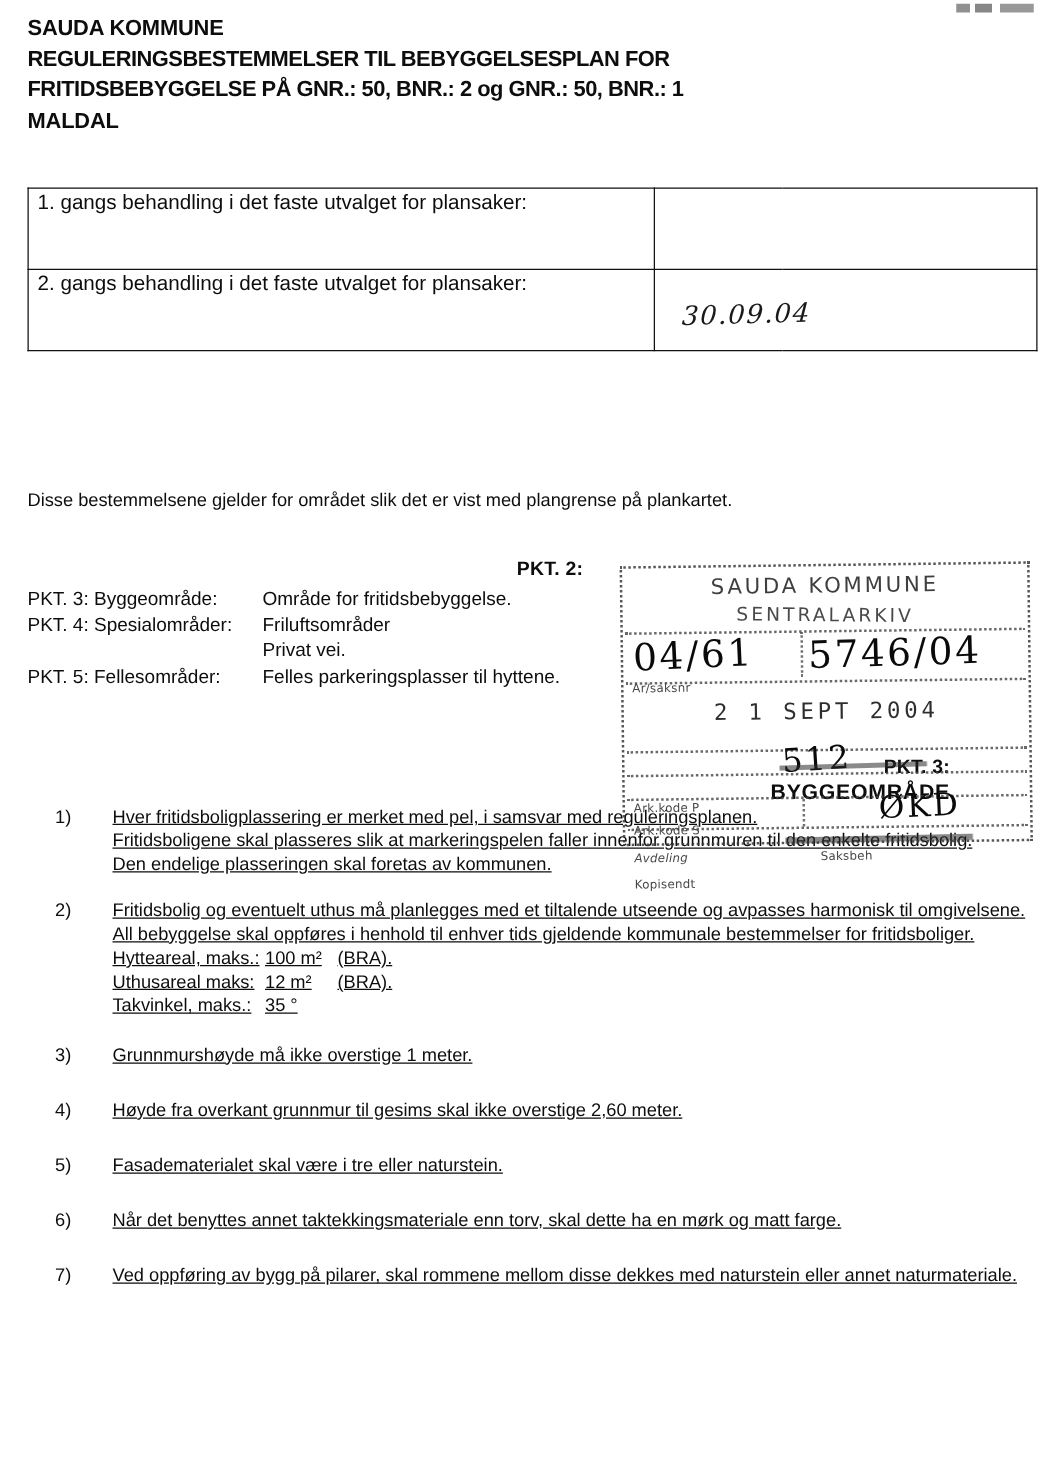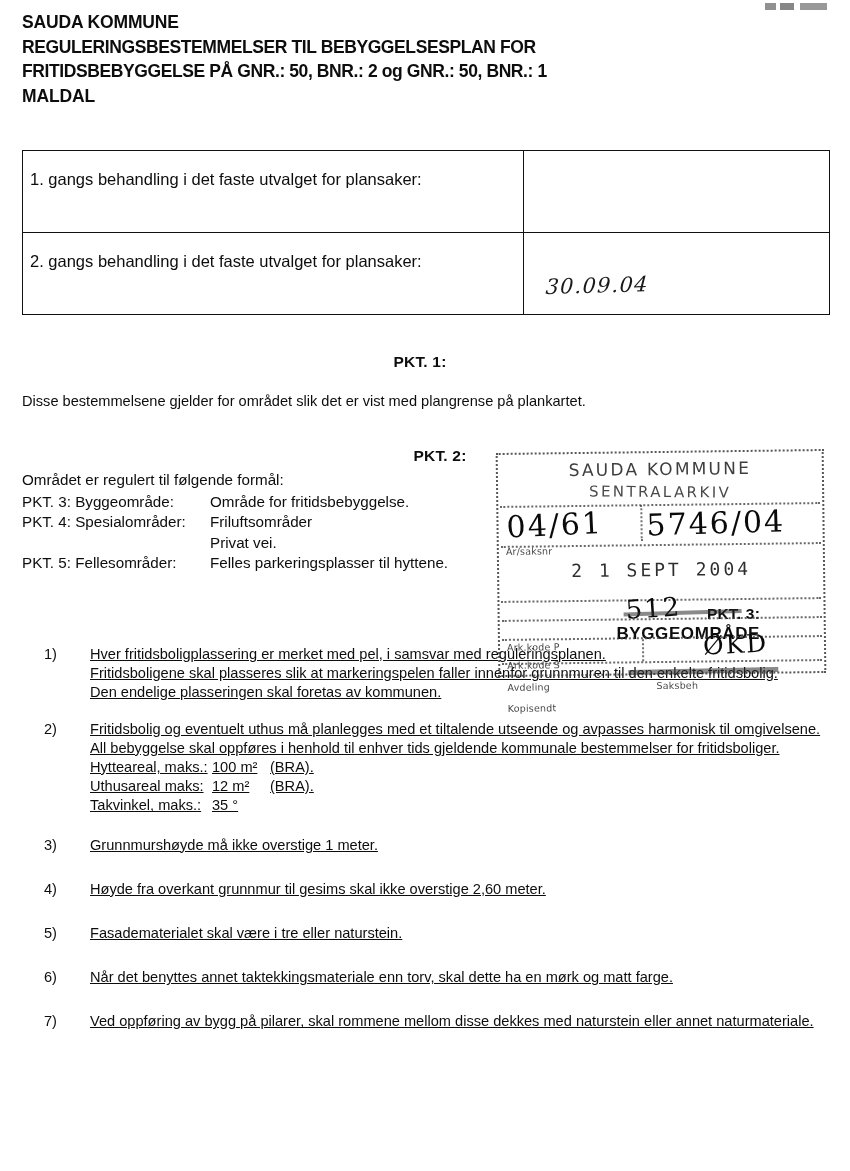--- a/index.html
+++ b/index.html
@@ -58,21 +58,21 @@
     position: absolute;
     left: 22px;
     top: 150px;
     width: 808px;
     border-collapse: collapse;
     table-layout: fixed;
     font-size: 16.5px;
   }
   .info-table td {
     border: 1.6px solid #111;
-    padding: 17px 7px 6px 7px;
+    padding: 0 7px 6px 7px;
     vertical-align: top;
     line-height: 22px;
     font-size: 16.5px;
   }
   .c-label  { width: 318px; }
   .c-mid    { width: 188px; }
   .c-til    { width: 58px;  text-align: center; vertical-align: middle !important; font-size: 17px; }
   .c-rest   { width: 244px; }
   .r1 td, .r3 td { height: 58px; }
   .r2 td { height: 48px; vertical-align: middle !important; }
@@ -268,26 +268,24 @@
     </tr>
     <tr class="r3">
       <td class="c-label">2. gangs behandling i det faste utvalget for plansaker:</td>
       <td class="c-mid" colspan="3">
         <span class="handwrite">30.09.04</span>
       </td>
     </tr>
   </tbody>
     </table>
 
-  <div class="pkt-title" id="pkt1-title">PKT. 1:</div>
   <div class="body-text" id="pkt1-body">Disse bestemmelsene gjelder for området slik det er vist med plangrense på plankartet.</div>
 
   <div class="pkt-title" id="pkt2-title">PKT. 2:</div>
   <div id="formaal">
-    <div class="intro">Området er regulert til følgende formål:</div>
     <div class="formaal-row">
       <div class="k">PKT. 3: Byggeområde:</div>
       <div class="v">Område for fritidsbebyggelse.</div>
     </div>
     <div class="formaal-row">
       <div class="k">PKT. 4: Spesialområder:</div>
       <div class="v">Friluftsområder</div>
     </div>
     <div class="formaal-row sub">
       <div class="k">&nbsp;</div>
@@ -393,21 +391,21 @@
     <div class="stamp-date" style="top:108px;">2 1 SEPT 2004</div>
 
     <div class="stamp-rule" style="top:148px;"></div>
     <div class="stamp-field" style="left:9px; top:152px;">Ark.kode P</div>
     <div class="stamp-hand" style="left:128px; top:142px; font-size:26px; transform:rotate(-3deg);">512</div>
 
     <div class="stamp-rule" style="top:167px;"></div>
     <div class="stamp-field" style="left:9px; top:170px;">Ark.kode S</div>
 
     <div class="stamp-rule" style="top:186px;"></div>
-    <div class="stamp-field" style="left:9px; top:192px;">Avdeling</div>
+    <div class="stamp-field" style="left:9px; top:192px;font-style:italic;">Avdeling</div>
     <div class="stamp-vline" style="left:144px; top:188px; height:22px;"></div>
     <div class="stamp-field" style="left:158px; top:192px;">Saksbeh</div>
     <div class="stamp-hand" style="left:205px; top:180px; font-size:25px; transform:rotate(-2deg);">ØKD</div>
 
     <div class="stamp-rule" style="top:210px;"></div>
     <div class="stamp-field" style="left:9px; top:213px;">Kopisendt</div>
 
     <div class="stamp-scratch" style="left:126px; top:160px; width:118px; height:4px; transform:rotate(-1deg);"></div>
     <div class="stamp-scratch" style="left:130px; top:218px; width:150px; height:5px; transform:rotate(-0.5deg);"></div>
   </div>

